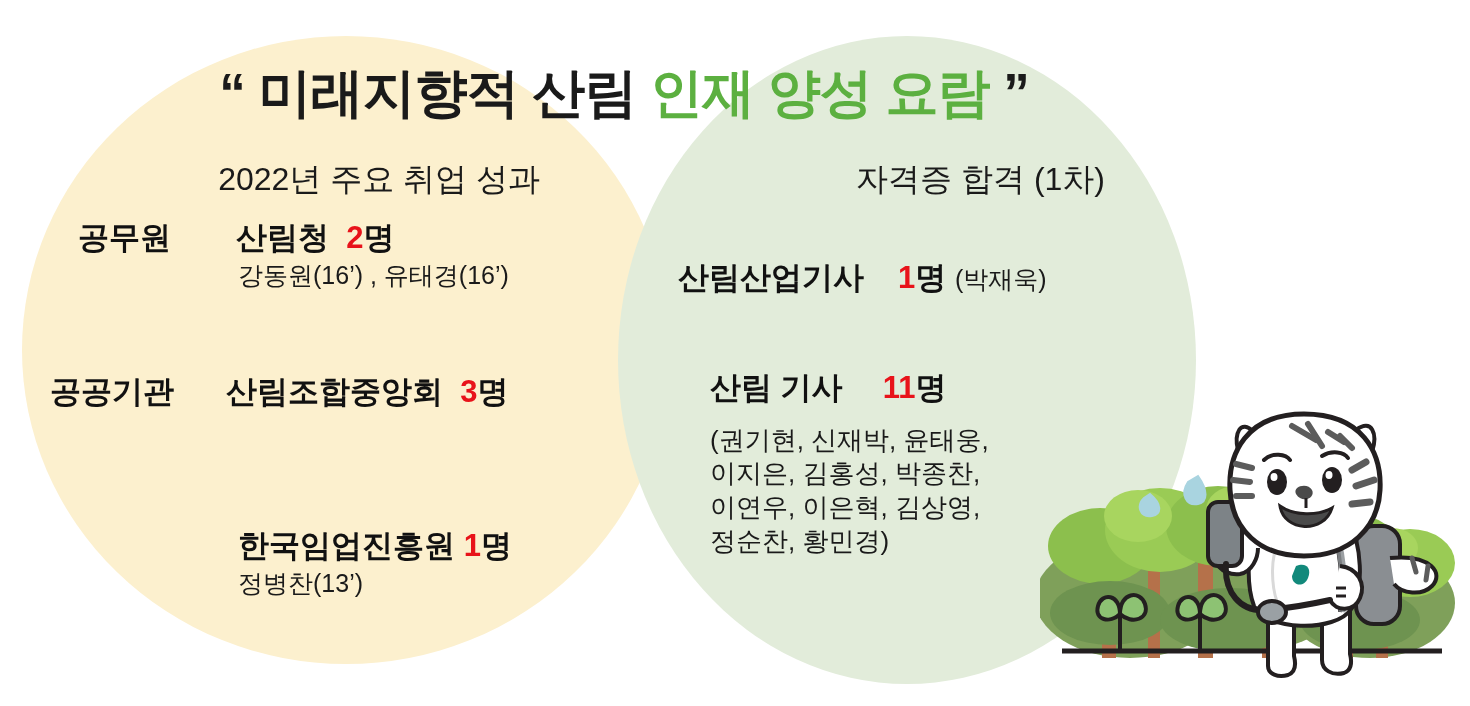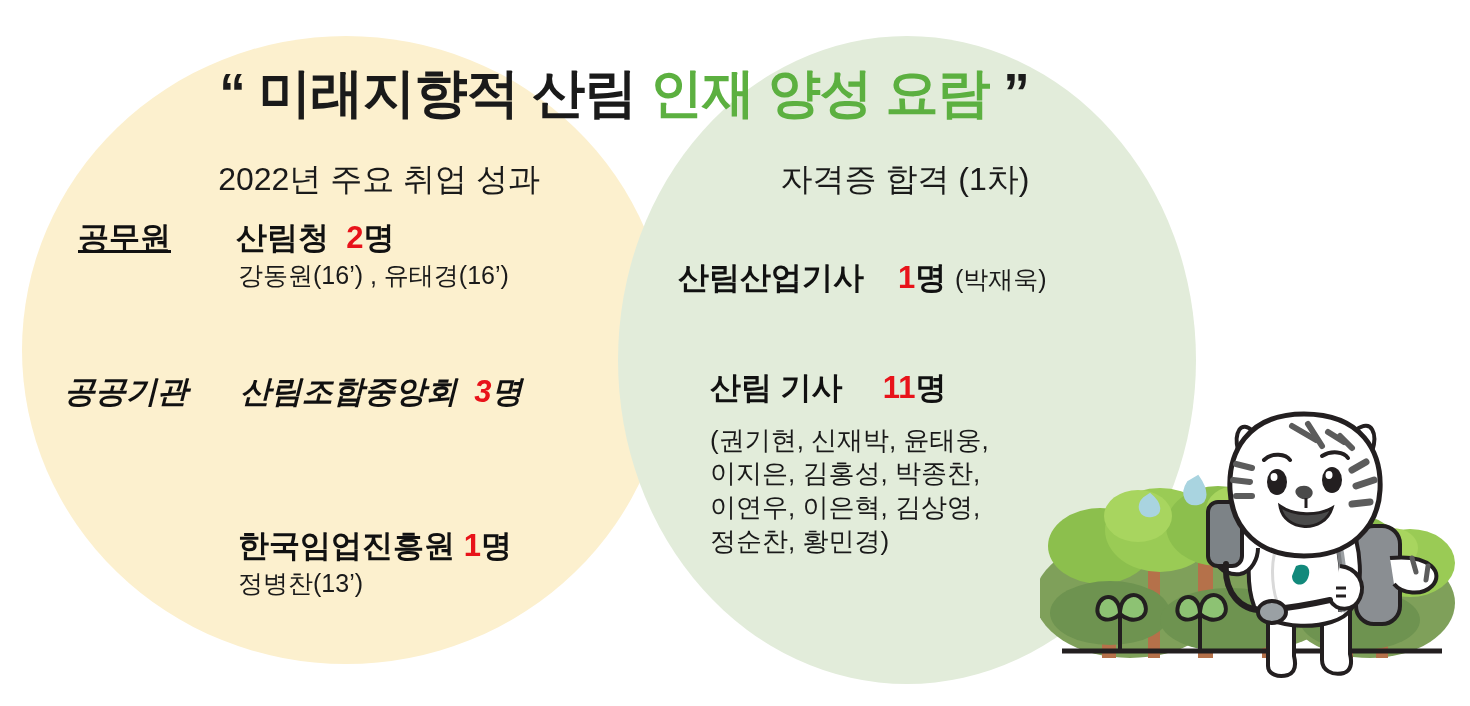--- a/index.html
+++ b/index.html
@@ -71,21 +71,21 @@
   #heading-left {
     left: 140px;
     top: 158px;
     width: 400px;
     text-align: right;
   }
   #heading-right {
     left: 705px;
     top: 158px;
     width: 400px;
-    text-align: center;
+    text-align: right;
   }
 
   
   .block {
     position: absolute;
     z-index: 5;
     white-space: nowrap;
   }
   .row-main {
     font-size: 31px;
@@ -111,24 +111,24 @@
     white-space: pre-line;
   }
   .paren-small {
     font-size: 25px;
     font-weight: normal;
     color: #1a1a1a;
   }
 
   
   #blk-gongmuwon { left: 78px; top: 220px; }
-  #blk-gongmuwon .cat { width: 158px; text-decoration: underline; }
+  #blk-gongmuwon .cat { width: 158px; }
   #blk-gongmuwon .sub { margin-left: 160px; margin-top: 4px; }
 
-  #blk-gonggong { left: 64px; top: 374px; font-style: italic; }
+  #blk-gonggong { left: 50px; top: 374px; }
   #blk-gonggong .cat { width: 176px; }
   #blk-gonggong .sub { margin-left: 178px; margin-top: 4px; }
 
   #blk-imup { left: 238px; top: 528px; }
   #blk-imup .sub { margin-top: 4px; }
 
   
   #blk-sanupgisa { left: 678px; top: 260px; }
   #blk-sanupgisa .gap { display: inline-block; width: 34px; }
 

